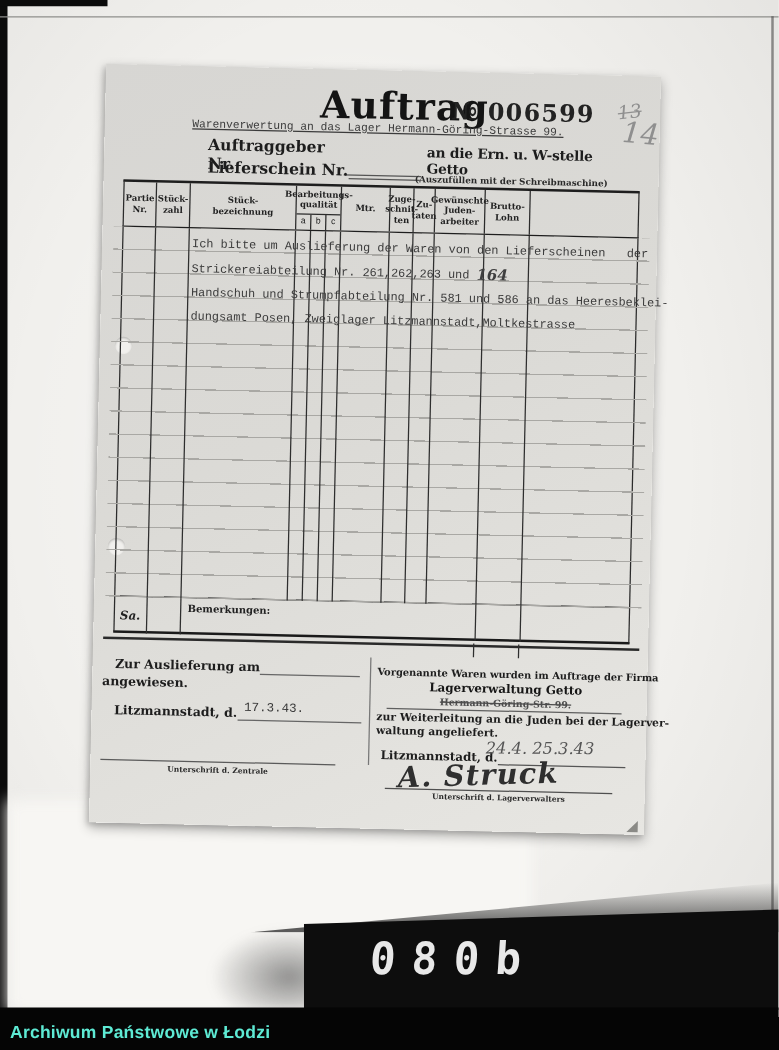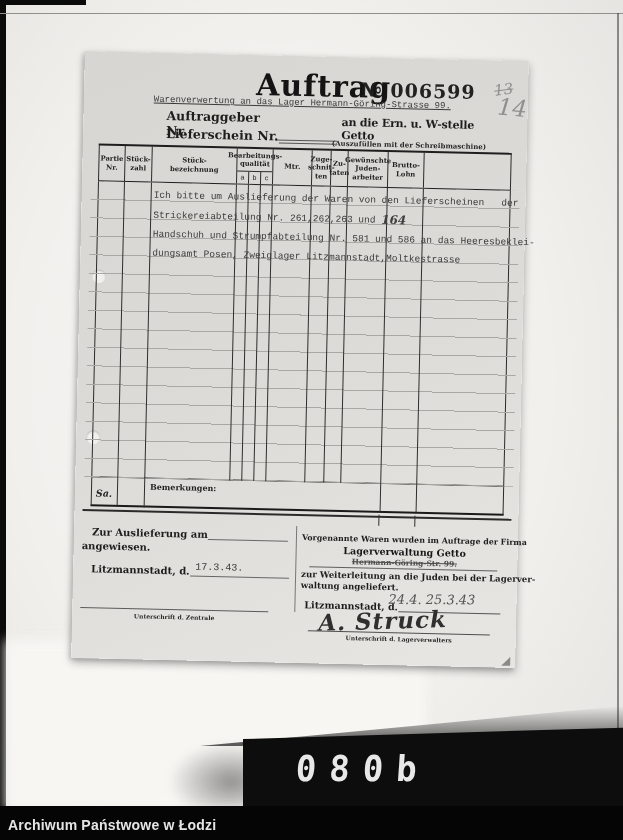--- a/index.html
+++ b/index.html
@@ -116,21 +116,21 @@
     background:radial-gradient(ellipse at 70% 60%, rgba(90,90,90,.65), rgba(120,120,120,0) 70%);filter:blur(4px);}
   .counter-wedge{position:absolute;left:200px;top:706px;width:423px;height:40px;
     background:linear-gradient(to bottom, rgba(40,40,40,0) 0%, rgba(40,40,40,.75) 90%);
     clip-path:polygon(100% 0%, 100% 100%, 0% 100%);}
   .counter-box{position:absolute;left:243px;top:726px;width:380px;height:82px;background:#0d0d0d;
     clip-path:polygon(0% 16%, 100% 2%, 100% 100%, 0% 100%);}
   .counter-digits{position:absolute;left:296px;top:748px;
     font-family:"DejaVu Sans Mono","Liberation Mono",monospace;font-size:34px;color:#e8e8e8;
     letter-spacing:13px;transform:skewX(-4deg) scaleY(1.05);font-weight:bold;}
   .archive-bar{position:absolute;left:0;top:806px;width:623px;height:34px;background:#050505;}
-  .archive-label{position:absolute;left:8px;top:11px;color:#e5e5e5;font-size:14px;font-weight:bold;
+  .archive-label{position:absolute;left:8px;top:11px;color:#5eead4;font-size:14px;font-weight:bold;
     font-family:"Liberation Sans","DejaVu Sans",sans-serif;letter-spacing:.2px;}
 </style>
 </head>
 <body>
 
 <div class="vignette"></div>
 <div class="edge-left"></div>
 <div class="edge-topbar"></div>
 <div class="edge-topline"></div>
 <div class="edge-rightline"></div>

